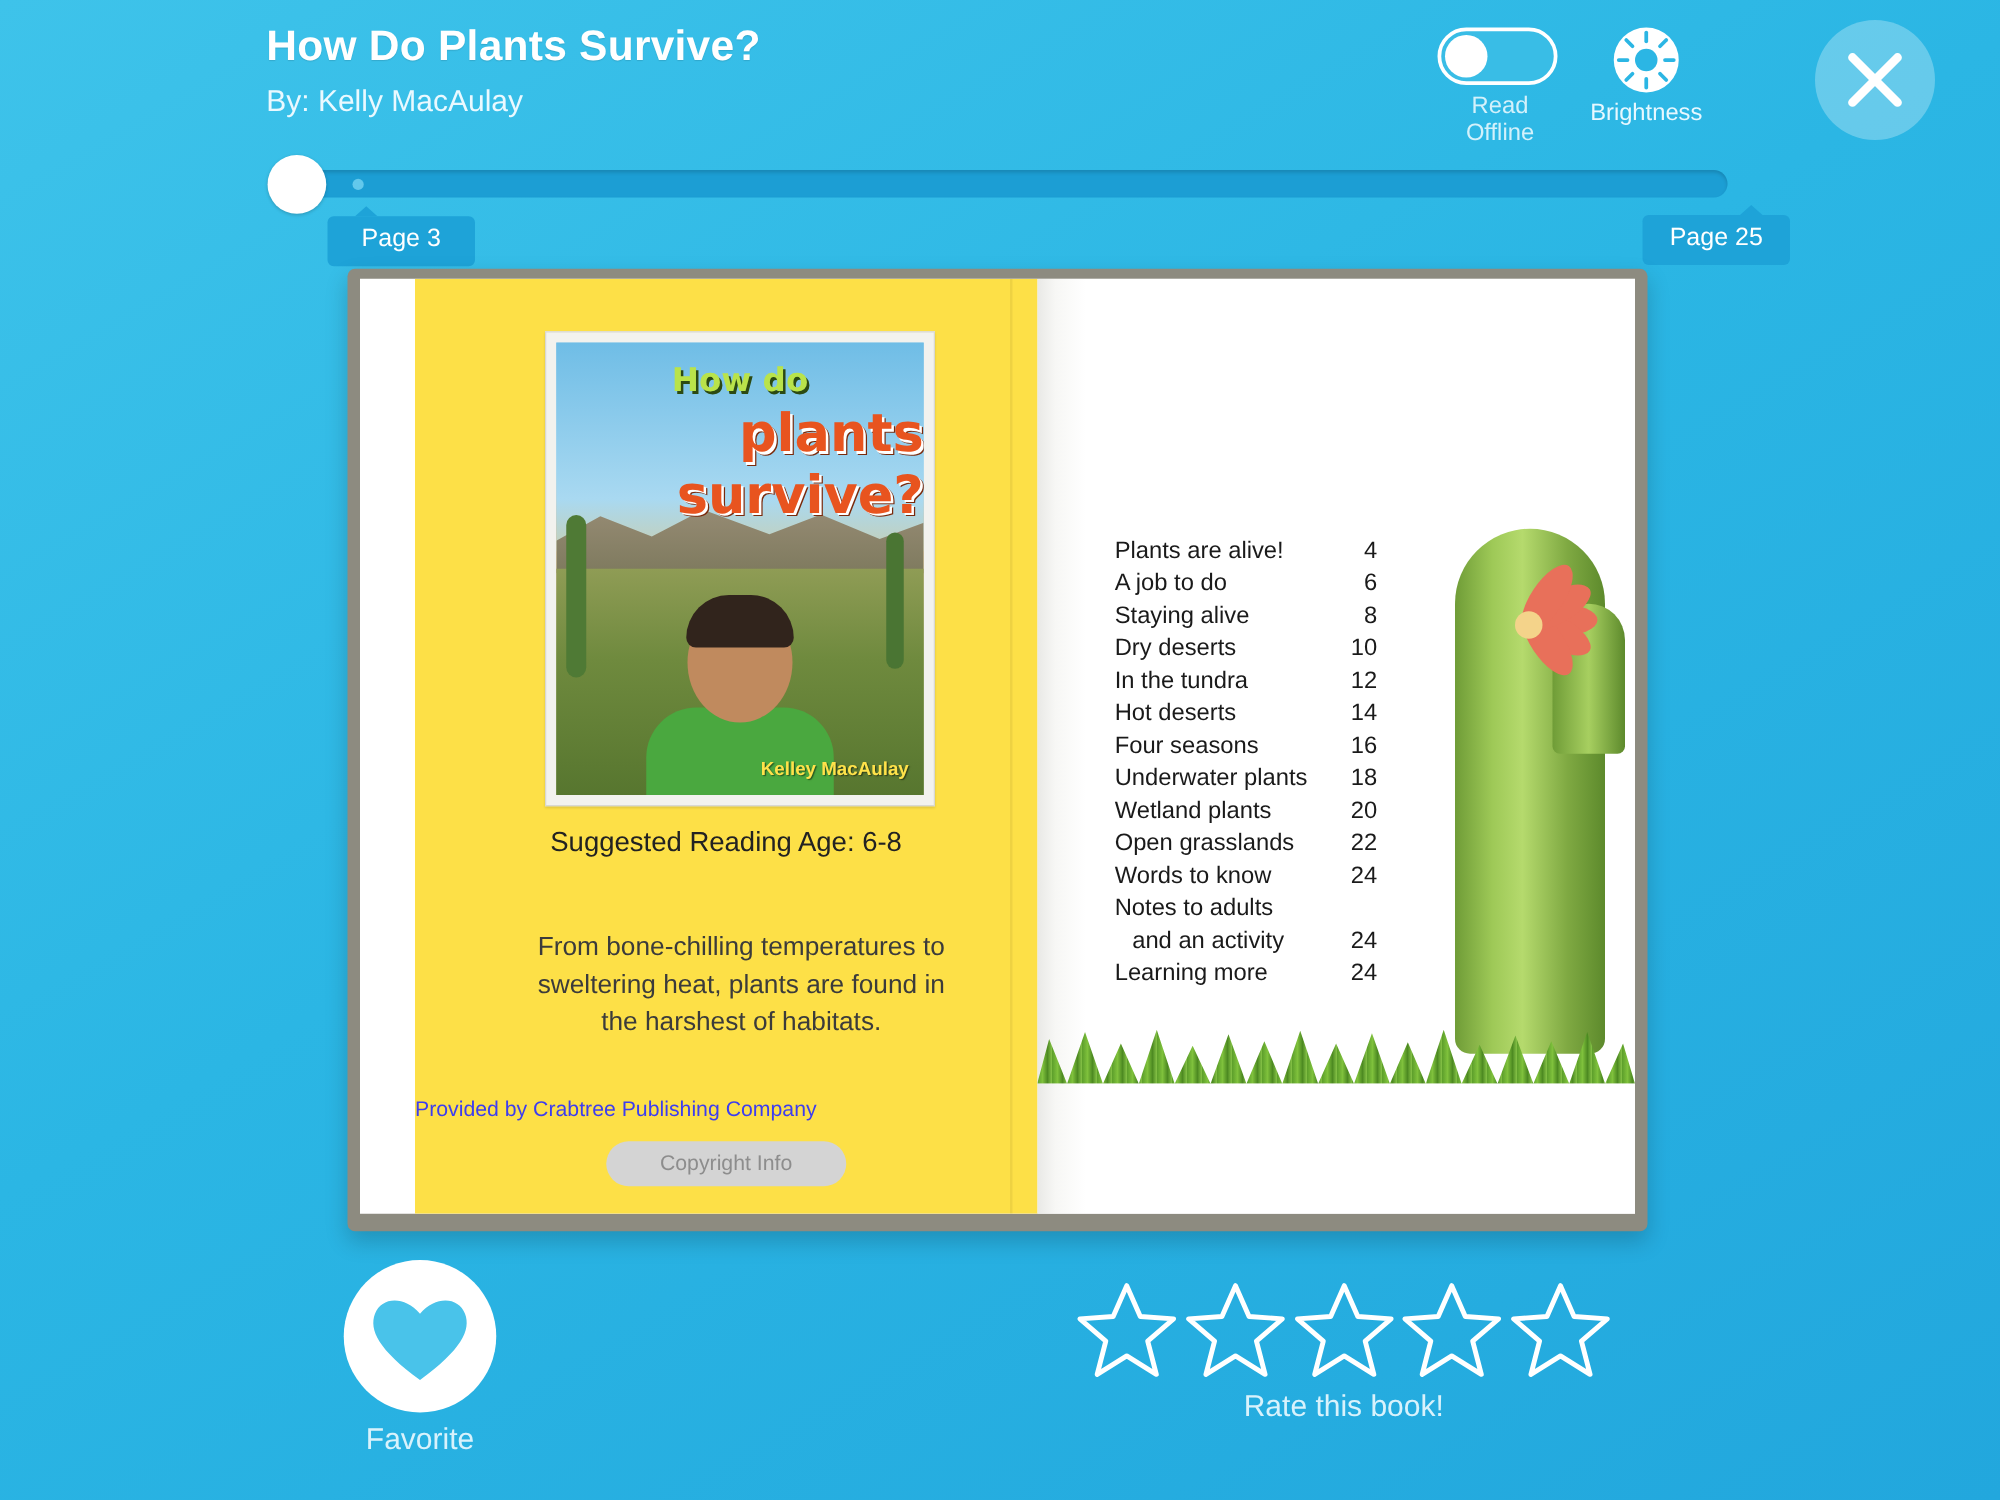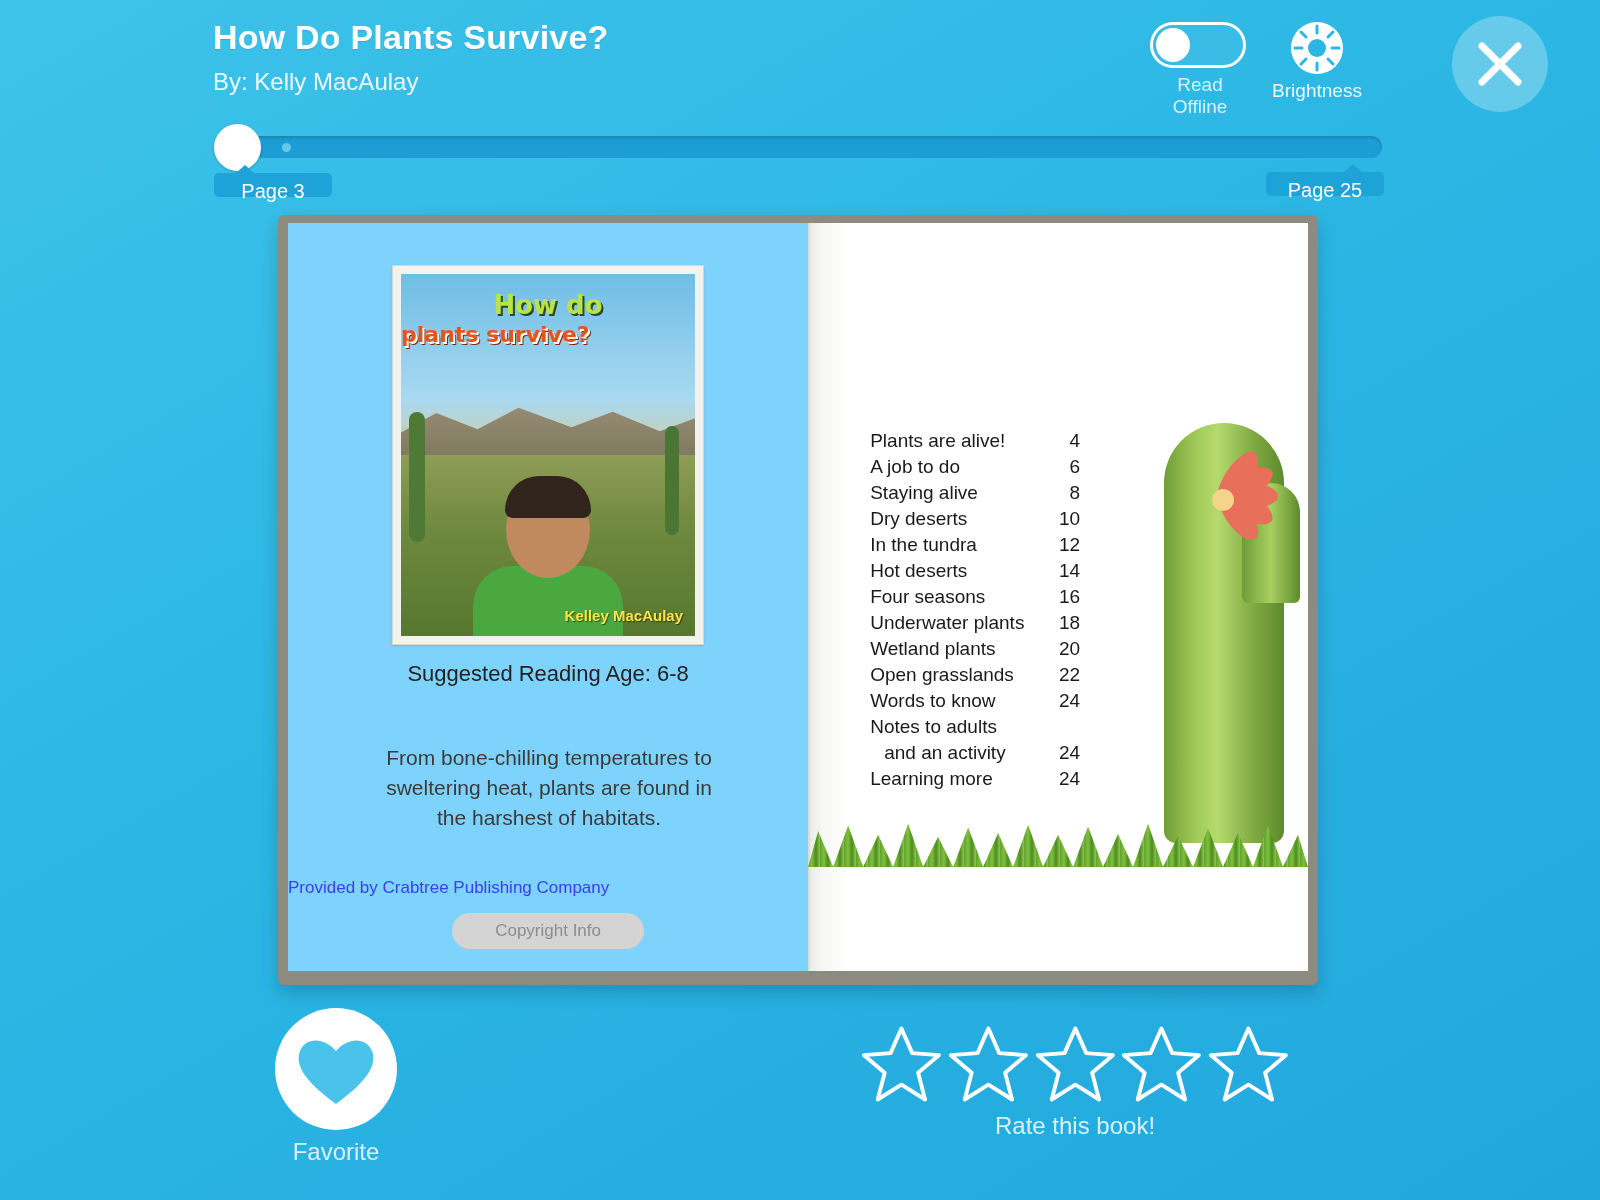--- a/index.html
+++ b/index.html
@@ -79,24 +79,25 @@
     width: 9px; height: 9px; border-radius: 50%;
     background: #63c8ec;
   }
   .slider-knob {
     position: absolute; left: 214px; top: 124px;
     width: 47px; height: 47px; border-radius: 50%;
     background: #ffffff; cursor: pointer;
     box-shadow: 0 1px 3px rgba(0,0,0,0.2);
   }
   .page-bubble {
-    position: absolute; height: 24px; border-radius: 5px;
+    position: absolute; height: 40px; border-radius: 5px;
     background: #1ea3d8; color: #ffffff;
     font-size: 20px; line-height: 36px; text-align: center;
     padding: 0 4px;
+    margin-left: 48px;
   }
   .page-bubble.left { left: 214px; top: 173px; min-width: 118px; }
   .page-bubble.right { left: 1266px; top: 172px; min-width: 118px; }
   .page-bubble.left:after {
     content: ""; position: absolute; left: 22px; top: -8px;
     border-left: 9px solid transparent; border-right: 9px solid transparent;
     border-bottom: 8px solid #1ea3d8;
   }
   .page-bubble.right:after {
     content: ""; position: absolute; right: 22px; top: -8px;
@@ -113,21 +114,21 @@
     padding: 8px 10px 14px 10px;
     box-shadow: 0 8px 18px rgba(0,0,0,0.18);
   }
   .book-inner {
     width: 100%; height: 100%;
     background: #ffffff;
     display: flex;
     position: relative;
     overflow: hidden;
   }
-  .page-left { width: 51%; height: 100%; position: relative; background: #7dd3fc; }
+  .page-left { width: 51%; height: 100%; position: relative; background: #fde047; margin-left: 44px; }
   .page-right { width: 49%; height: 100%; position: relative;
     background: linear-gradient(90deg, #e9e9e6 0%, #f7f7f5 3%, #ffffff 8%, #ffffff 100%); }
 
   
   .cover-frame {
     position: absolute; left: 104px; top: 42px;
     width: 312px; height: 380px;
     background: #f2f2ee; border: 1px solid #d8d8d2;
     padding: 8px;
     box-shadow: 0 1px 2px rgba(0,0,0,0.12);
@@ -157,22 +158,22 @@
   .kid-head { position:absolute; left:50%; bottom:58px; transform:translateX(-50%);
     width:84px; height:96px; background:#c08a5e; border-radius:42px/48px; }
   .kid-hair { position:absolute; left:50%; bottom:118px; transform:translateX(-50%);
     width:86px; height:42px; background:#31241c; border-radius:44px 44px 10px 10px; }
   .cover-t1 {
     position:absolute; left:0; top:16px; width:100%; text-align:center;
     font-size:26px; font-weight:bold; color:#b9e34a; font-family:"DejaVu Sans", sans-serif;
     text-shadow: 2px 2px 0 #2c4a12;
   }
   .cover-t2 {
-    position:absolute; left:0; top:48px; width:100%; text-align:left;
-    font-size:22px; font-weight:bold; color:#e8541f; font-family:"DejaVu Sans", sans-serif;
+    position:absolute; left:0; top:48px; width:100%; text-align:right;
+    font-size:42px; font-weight:bold; color:#e8541f; font-family:"DejaVu Sans", sans-serif;
     text-shadow: 2px 2px 0 #ffffff, 3px 3px 0 #7a2a0c;
   }
   .cover-author {
     position:absolute; right:12px; bottom:12px;
     font-size:15px; font-weight:bold; color:#ffe24a;
     text-shadow: 1px 1px 1px rgba(0,0,0,0.5);
     text-align: right;
   }
   .reading-age {
     position: absolute; left: 0; top: 438px; width: 100%;

